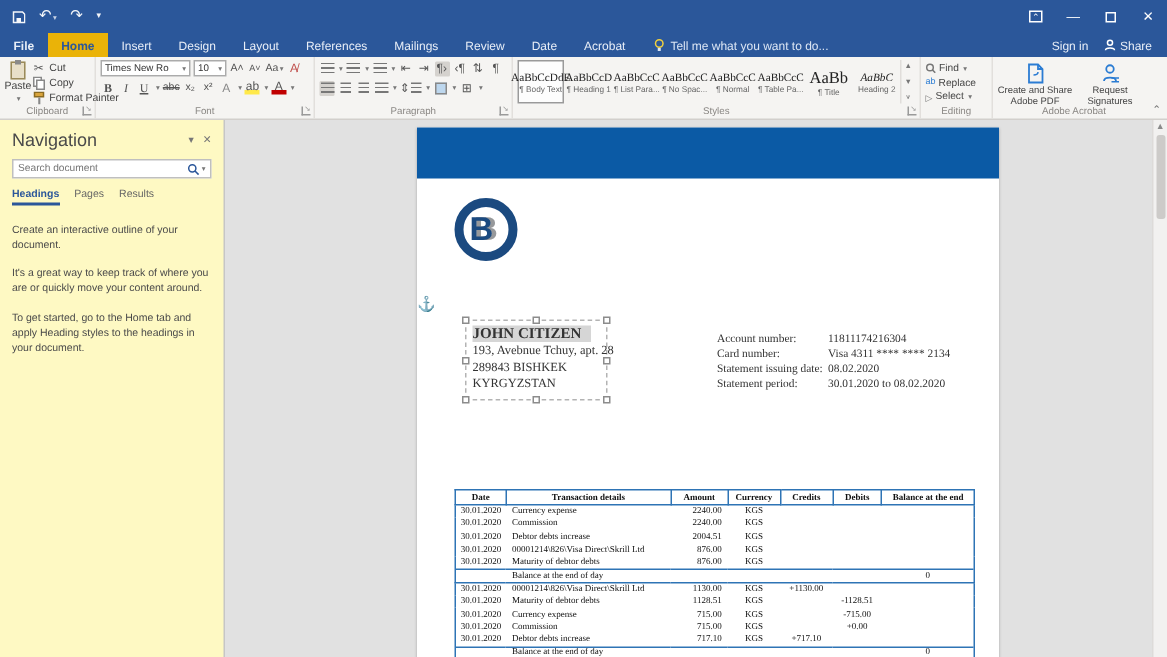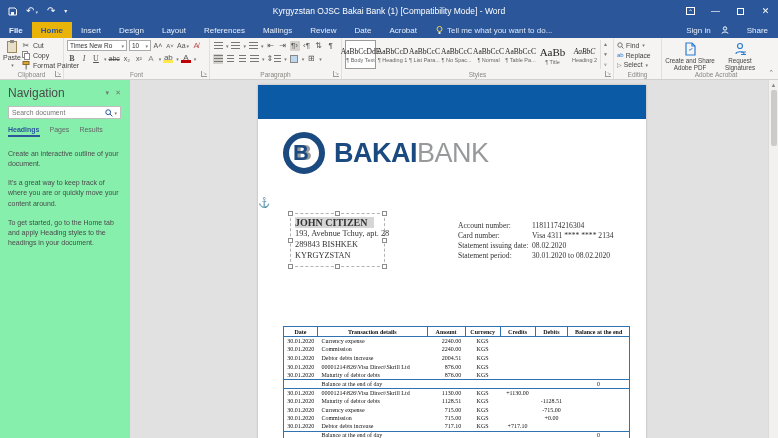--- a/index.html
+++ b/index.html
@@ -50,21 +50,21 @@
   .gallery-scroll { width:10px; display:flex; flex-direction:column; justify-content:space-between; align-items:center; font-size:5px; color:#777; border-left:1px solid #e0ddda; padding:1px 0; }
 
   .edit-col { display:flex; flex-direction:column; justify-content:flex-start; gap:1px; font-size:6.8px; padding-top:1px; }
   .edit-item { display:flex; align-items:center; gap:2px; height:9px; }
 
   .acrobat-btn { width:50px; display:flex; flex-direction:column; align-items:center; font-size:6.3px; text-align:center; line-height:1.15; gap:1px; padding-top:2px; color:#444; }
   .collapse-ribbon { position:absolute; right:4px; bottom:2px; font-size:7px; color:#777; }
 
   
   .workspace { display:flex; height:358px; }
-  .navpane { width:130px; background:#86efac; border-right:1px solid #c6c6c6; padding:6px 8px; position:relative; }
+  .navpane { width:150px; background:#fef9c3; border-right:1px solid #c6c6c6; padding:6px 8px; position:relative; }
   .nav-head { display:flex; align-items:center; }
   .nav-title { font-size:12px; color:#4a4a4a; font-weight:400; }
   .nav-ctl { margin-left:auto; display:flex; gap:6px; font-size:7px; color:#777; }
   .nav-search { margin-top:6px; border:1px solid #bfbfbf; background:#fff; height:13px; display:flex; align-items:center; padding:0 3px; }
   .nav-search input { border:0; outline:0; flex:1; font-size:6.8px; color:#777; width:70px; font-family:"Liberation Sans",sans-serif; background:transparent; }
   .nav-tabs { display:flex; gap:10px; margin-top:7px; font-size:7px; color:#666; }
   .nav-tab { padding-bottom:2px; }
   .nav-tab.active { color:#2b579a; font-weight:bold; border-bottom:2px solid #2b579a; }
   .nav-msg { margin-top:12px; font-size:7px; color:#4a4a4a; line-height:1.45; }
   .nav-msg p { margin-bottom:9px; }
@@ -118,21 +118,20 @@
     <span class="qicon">
       <svg width="9" height="9" viewBox="0 0 9 9">
           <path d="M1 1h6l1.5 1.5V8H1z" fill="none" stroke="#fff" stroke-width="1"></path>
           <rect x="3" y="5" width="3" height="3" fill="#fff"></rect>
         </svg>
     </span>
     <span class="qicon">↶<span class="dd" style="color:#cfd9ea">▾</span></span>
     <span class="qicon">↷</span>
     <span class="qicon" style="font-size:6px;">▾</span>
   </div>
-  <div class="win-title">Kyrgyzstan OJSC Bakai Bank (1) [Compatibility Mode] - Word</div>
   <div class="win-controls">
     <div class="win-btn">
         <span class="ribbon-opts-box">⌃</span>
       </div>
     <div class="win-btn">—</div>
     <div class="win-btn">
         <span class="restore-box"></span>
       </div>
     <div class="win-btn">✕</div>
   </div>
@@ -155,21 +154,21 @@
     <span>
       <svg width="7" height="9" viewBox="0 0 7 9">
           <circle cx="3.5" cy="3" r="2.5" fill="none" stroke="#f2d13e" stroke-width="1"></circle>
           <rect x="2.5" y="6" width="2" height="2" fill="#dce6f4"></rect>
         </svg>
     </span>
     <span>Tell me what you want to do...</span>
   </div>
   <div class="account-area">
     <span>Sign in</span>
-    <span style="display:flex;align-items:center;gap:18px;">
+    <span style="display:flex;align-items:center;gap:3px;">
       <span>
         <svg width="8" height="8" viewBox="0 0 8 8">
             <circle cx="4" cy="2.5" r="1.7" fill="none" stroke="#fff" stroke-width="1"></circle>
             <path d="M1 7.5c0-2 6-2 6 0" fill="none" stroke="#fff" stroke-width="1"></path>
           </svg>
       </span>
       <span>Share</span>
     </span>
   </div>
 </div>
@@ -425,21 +424,20 @@
 
   <div class="docarea">
     <div class="page">
       <div class="band" style="background: rgb(11, 90, 165);"></div>
 
       <div class="logo">
         <span class="logo-ring">
           <span class="logo-b1">B</span>
             <span class="logo-b2">B</span>
         </span>
-        <span class="logo-text"><span style="color:#1b4a80;">BAKAI</span><span style="color:#97999b;font-weight:normal;">BANK</span></span>
       </div>
 
       <span class="anchor">⚓</span>
 
       <div class="addr-box">
         <div class="addr-name">JOHN CITIZEN</div>
         <div id="addr-lines">
             <div class="addr-line">193, Avebnue Tchuy, apt. 28</div>
             <div class="addr-line">289843 BISHKEK</div>
             <div class="addr-line">KYRGYZSTAN</div>

